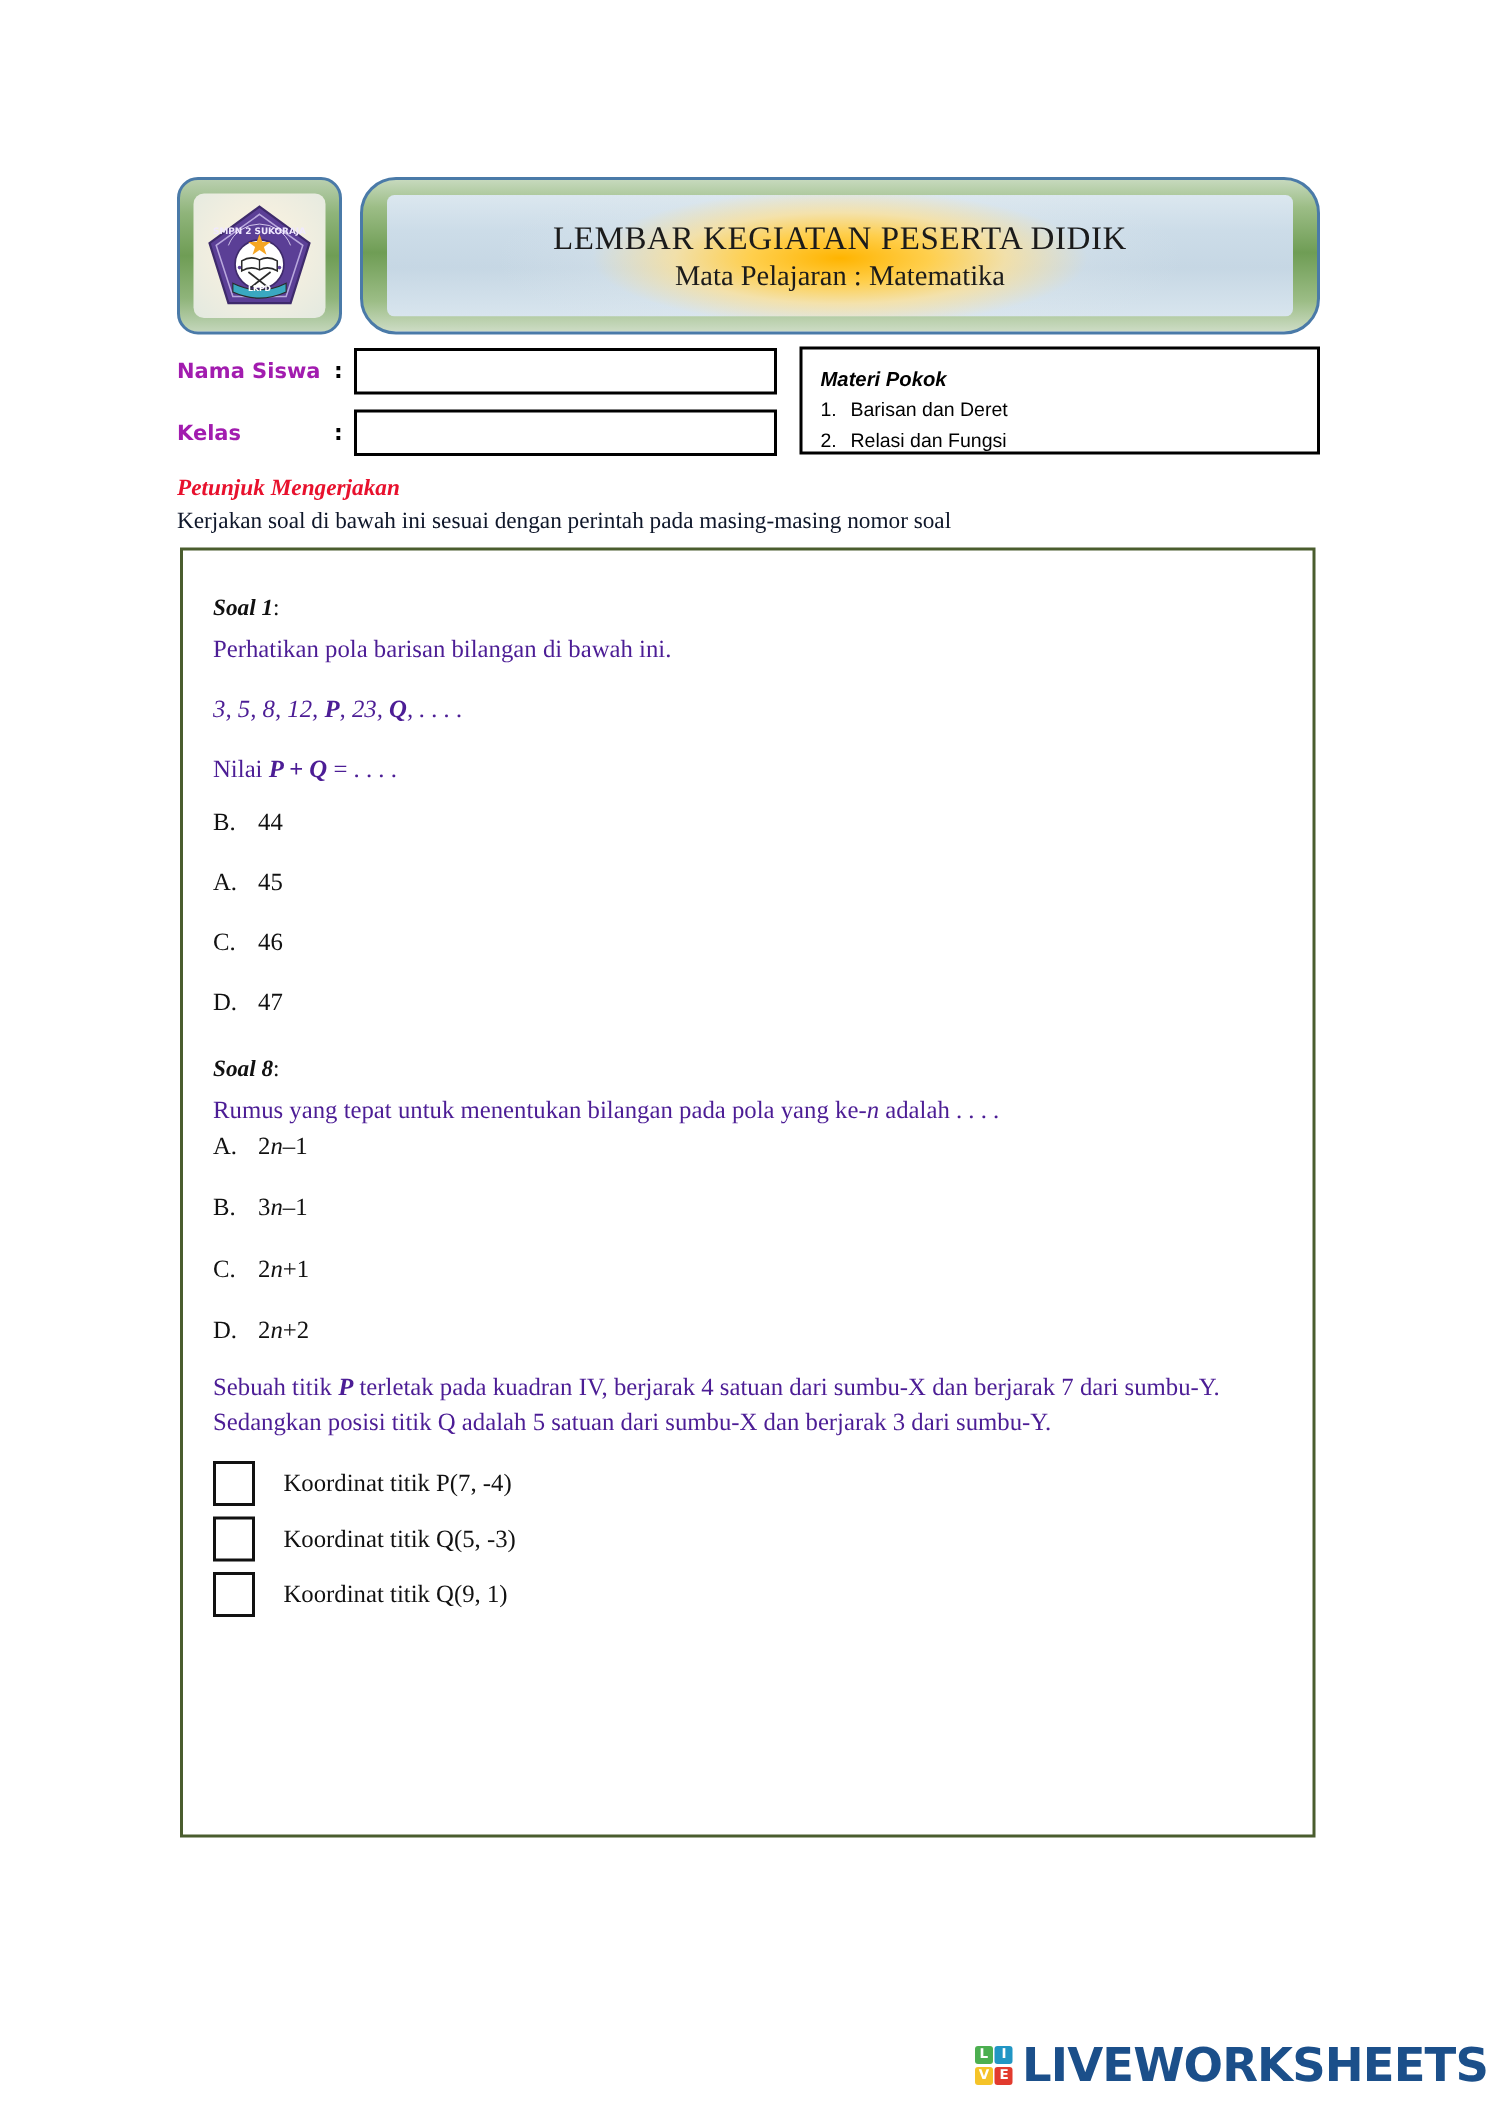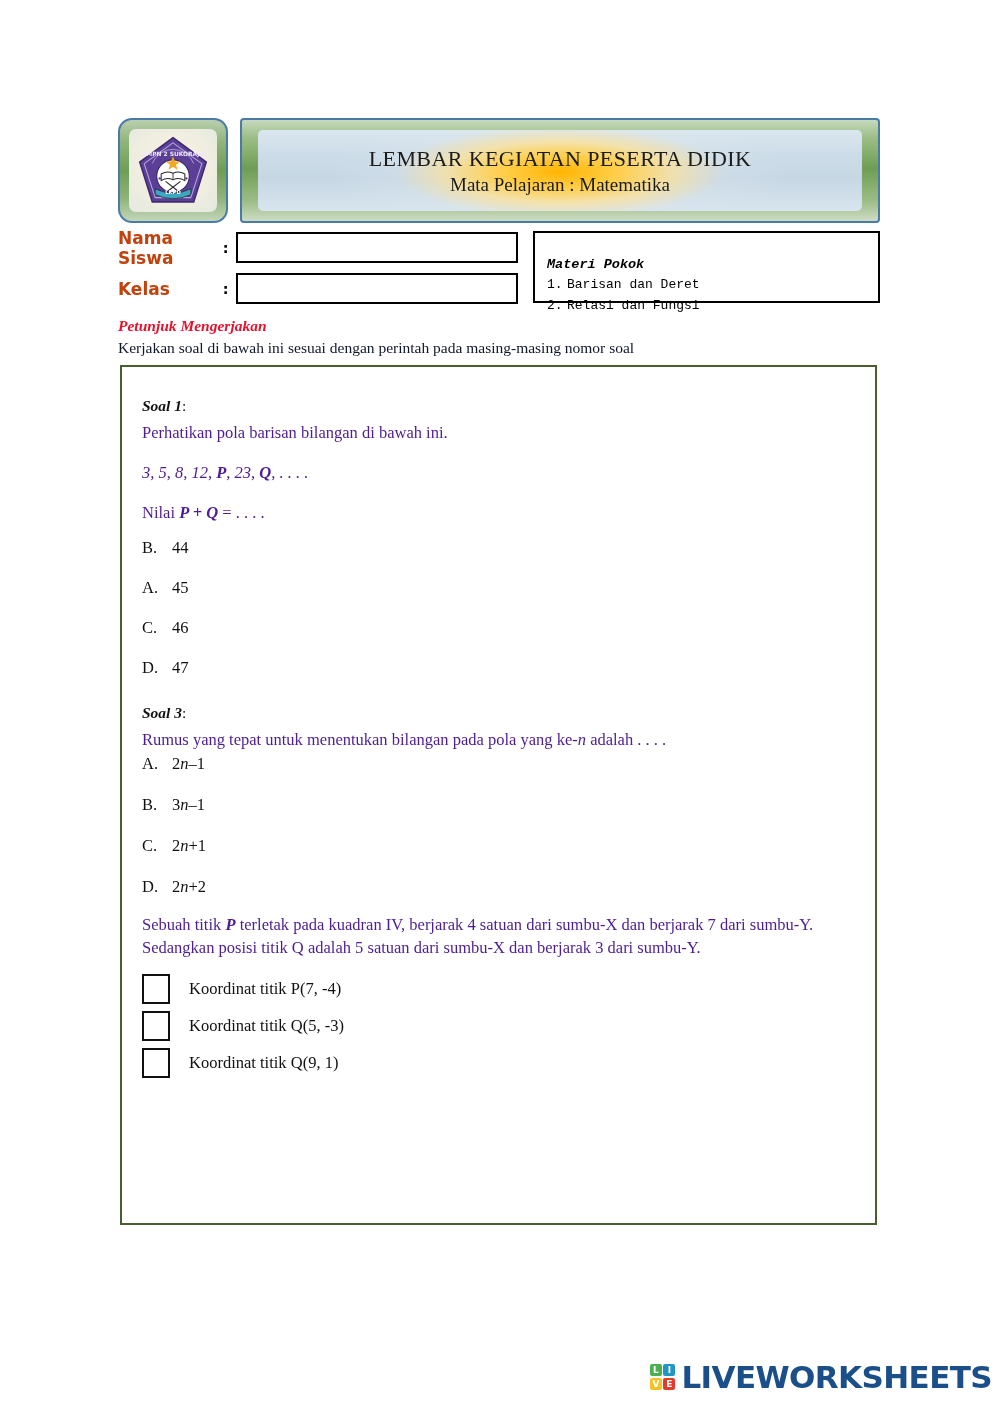--- a/index.html
+++ b/index.html
@@ -50,21 +50,21 @@
     align-items: center;
     justify-content: center;
   }
   .logo-emblem { display:block; }
 
   
   .title-frame {
     flex: 1;
     box-sizing: border-box;
     border: 2px solid #4a7aa8;
-    border-radius: 4px;
+    border-radius: 24px;
     background: linear-gradient(180deg,#c6d9bd 0%,#9cbd86 18%,#6f9d55 48%,#9cbd86 80%,#cddcc5 100%);
     padding: 10px 16px;
     display: flex;
     align-items: center;
     justify-content: center;
   }
   .title-inner {
     width: 100%;
     height: 100%;
     border-radius: 5px;
@@ -109,22 +109,22 @@
   .ident-row {
     display: flex;
     align-items: center;
     height: 33px;
     margin-bottom: 8px;
   }
   .ident-label {
     width: 108px;
     font-family: "DejaVu Sans", sans-serif;
     font-weight: bold;
-    font-size: 17px;
-    color: #c2410c;
+    font-size: 14px;
+    color: #a21caf;
   }
   .ident-colon {
     width: 14px;
     font-family: "DejaVu Sans", sans-serif;
     font-weight: bold;
     font-size: 14.5px;
     color: #000;
   }
   .ident-input {
     width: 290px;
@@ -141,22 +141,22 @@
   
   .materi-box {
     position: absolute;
     left: 415px;
     top: 0;
     width: 347px;
     height: 72px;
     box-sizing: border-box;
     border: 2.5px solid #000;
     background: #fff;
-    padding: 24px 12px;
-    font-family: Liberation Mono, monospace;
+    padding: 12px 12px;
+    font-family: Liberation Sans, sans-serif;
   }
   .materi-title {
     font-size: 13.5px;
     font-weight: bold;
     font-style: italic;
     color: #000;
     margin-bottom: 2px;
   }
   .materi-item {
     font-size: 13px;
@@ -389,21 +389,21 @@
         <span class="opt-val">46</span>
       </div>
       <div class="opt-row">
         <span class="opt-letter">D.</span>
         <span class="opt-val">47</span>
       </div>
     </div>
   </div>
 
   <div class="soal-block" style="margin-top:26px;">
-    <div class="soal-head"><span>Soal  3</span><span class="colon">:</span></div>
+    <div class="soal-head"><span>Soal  8</span><span class="colon">:</span></div>
 
 
     <div class="q-text" style="margin-top:4px;"><span>Rumus yang tepat untuk menentukan bilangan pada pola yang ke-</span><i>n</i><span> adalah . . . .</span></div>
 
     <div class="opt-list" style="margin-top:3px;">
       <div class="opt-row tight">
         <span class="opt-letter">A.</span>
         <span class="opt-val"><span>2</span><i>n</i><span>–1</span></span>
       </div>
       <div class="opt-row tight">

